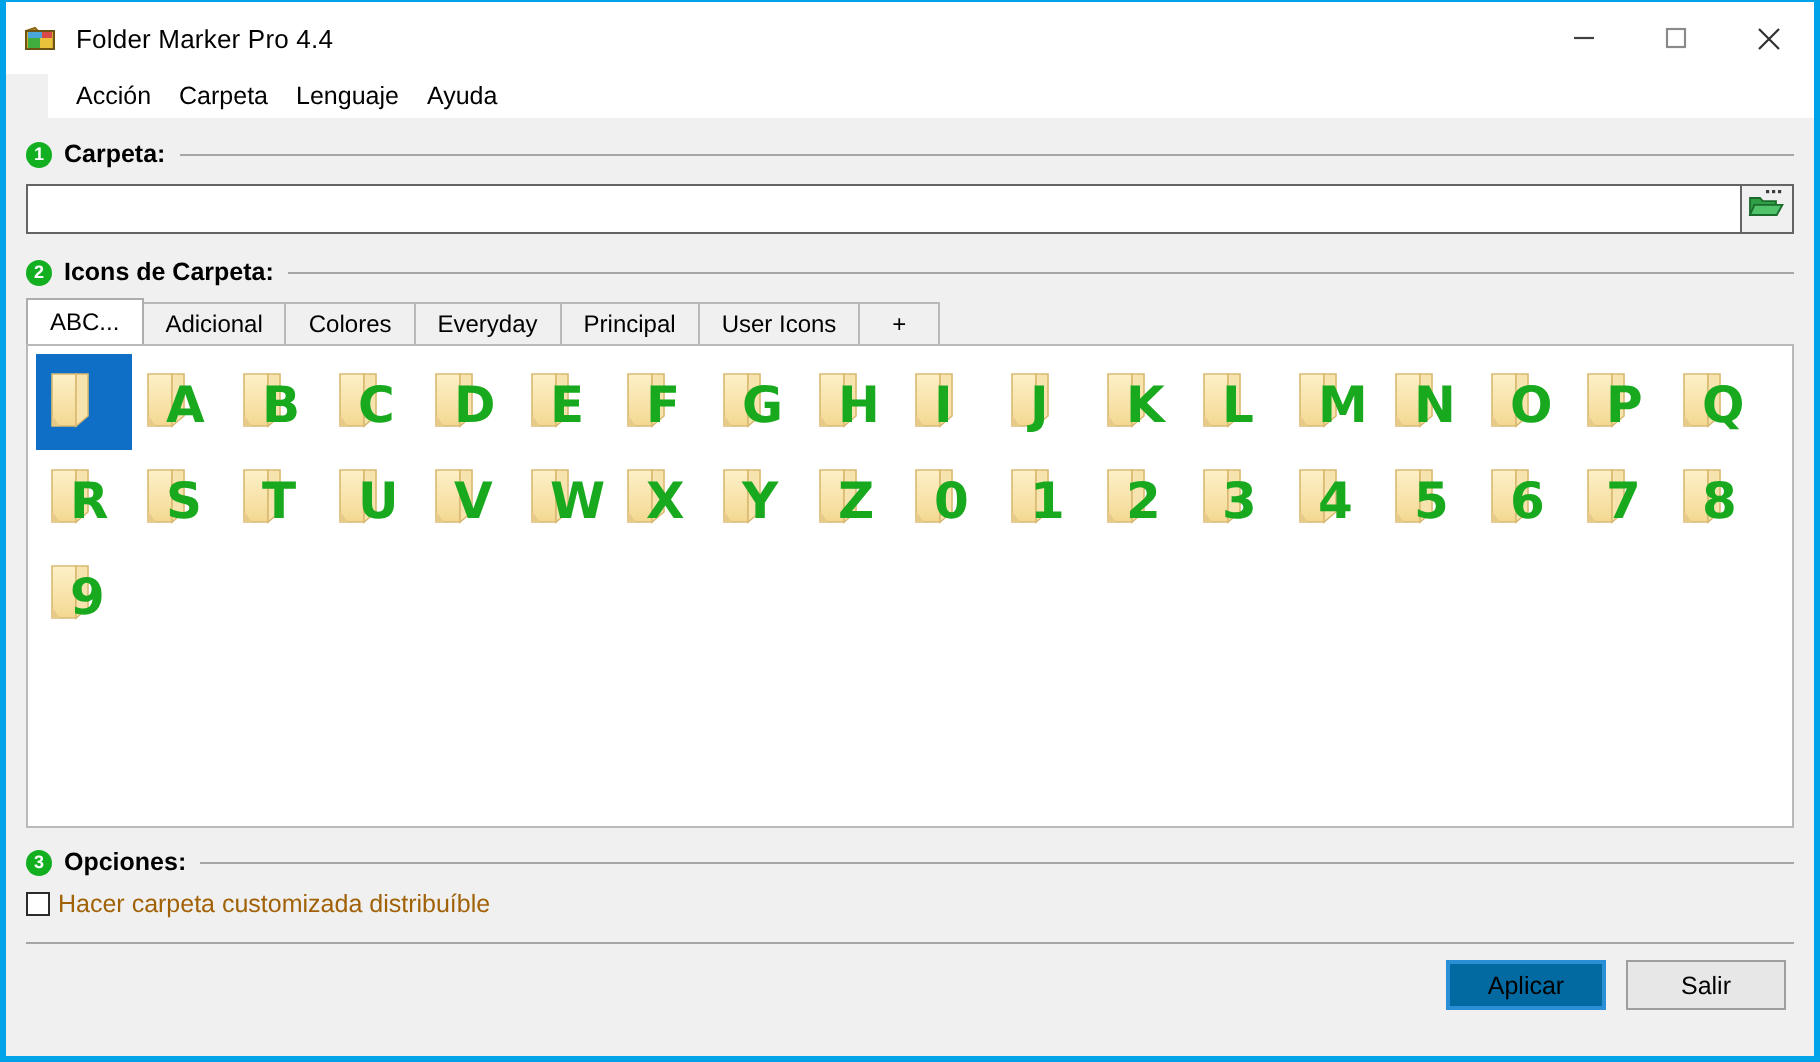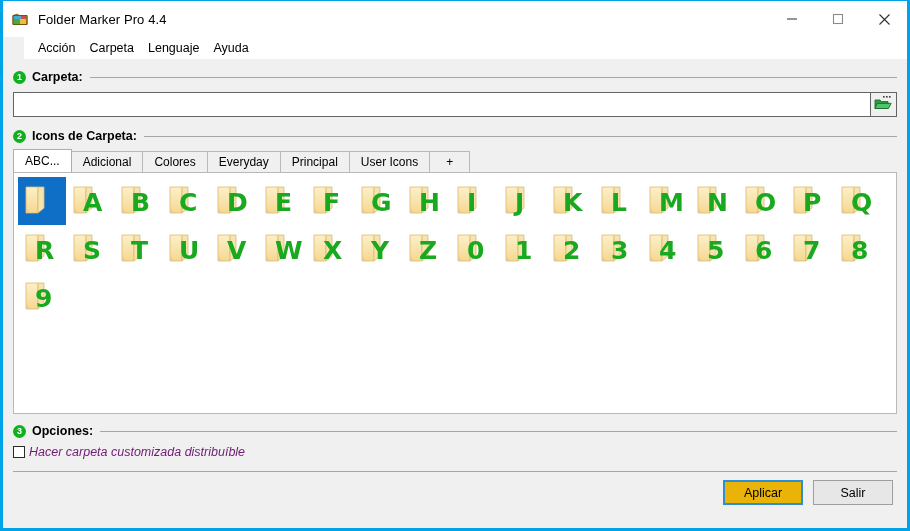--- a/index.html
+++ b/index.html
@@ -244,23 +244,22 @@
     width: 12px;
     height: 12px;
     border: 1px solid #2b2b2b;
     background: #ffffff;
     box-sizing: border-box;
     flex: 0 0 auto;
     margin-right: 4px;
   }
   .check-label {
     font-size: 12.5px;
-    color: #701a75;
+    color: #a16207;
     white-space: nowrap;
-    font-style: italic;
   }
 
   
   .footer-rule {
     margin: 9px 10px 0 10px;
     height: 1px;
     background: #a6a6a6;
   }
   .footer {
     position: relative;
@@ -278,21 +277,21 @@
     background: #e7e7e7;
     border: 1px solid #9e9e9e;
     box-sizing: border-box;
     display: flex;
     align-items: center;
     justify-content: center;
     font-family: "Liberation Sans", sans-serif;
   }
   .btn.primary {
     border: 2px solid #2a8fd4;
-    background: #eab308;
+    background: #0369a1;
   }
 </style>
 </head>
 <body>
 
 <div id="app-window">
 
   <div class="titlebar">
     <div class="app-icon">
       <svg width="17" height="17" viewBox="0 0 17 17">

